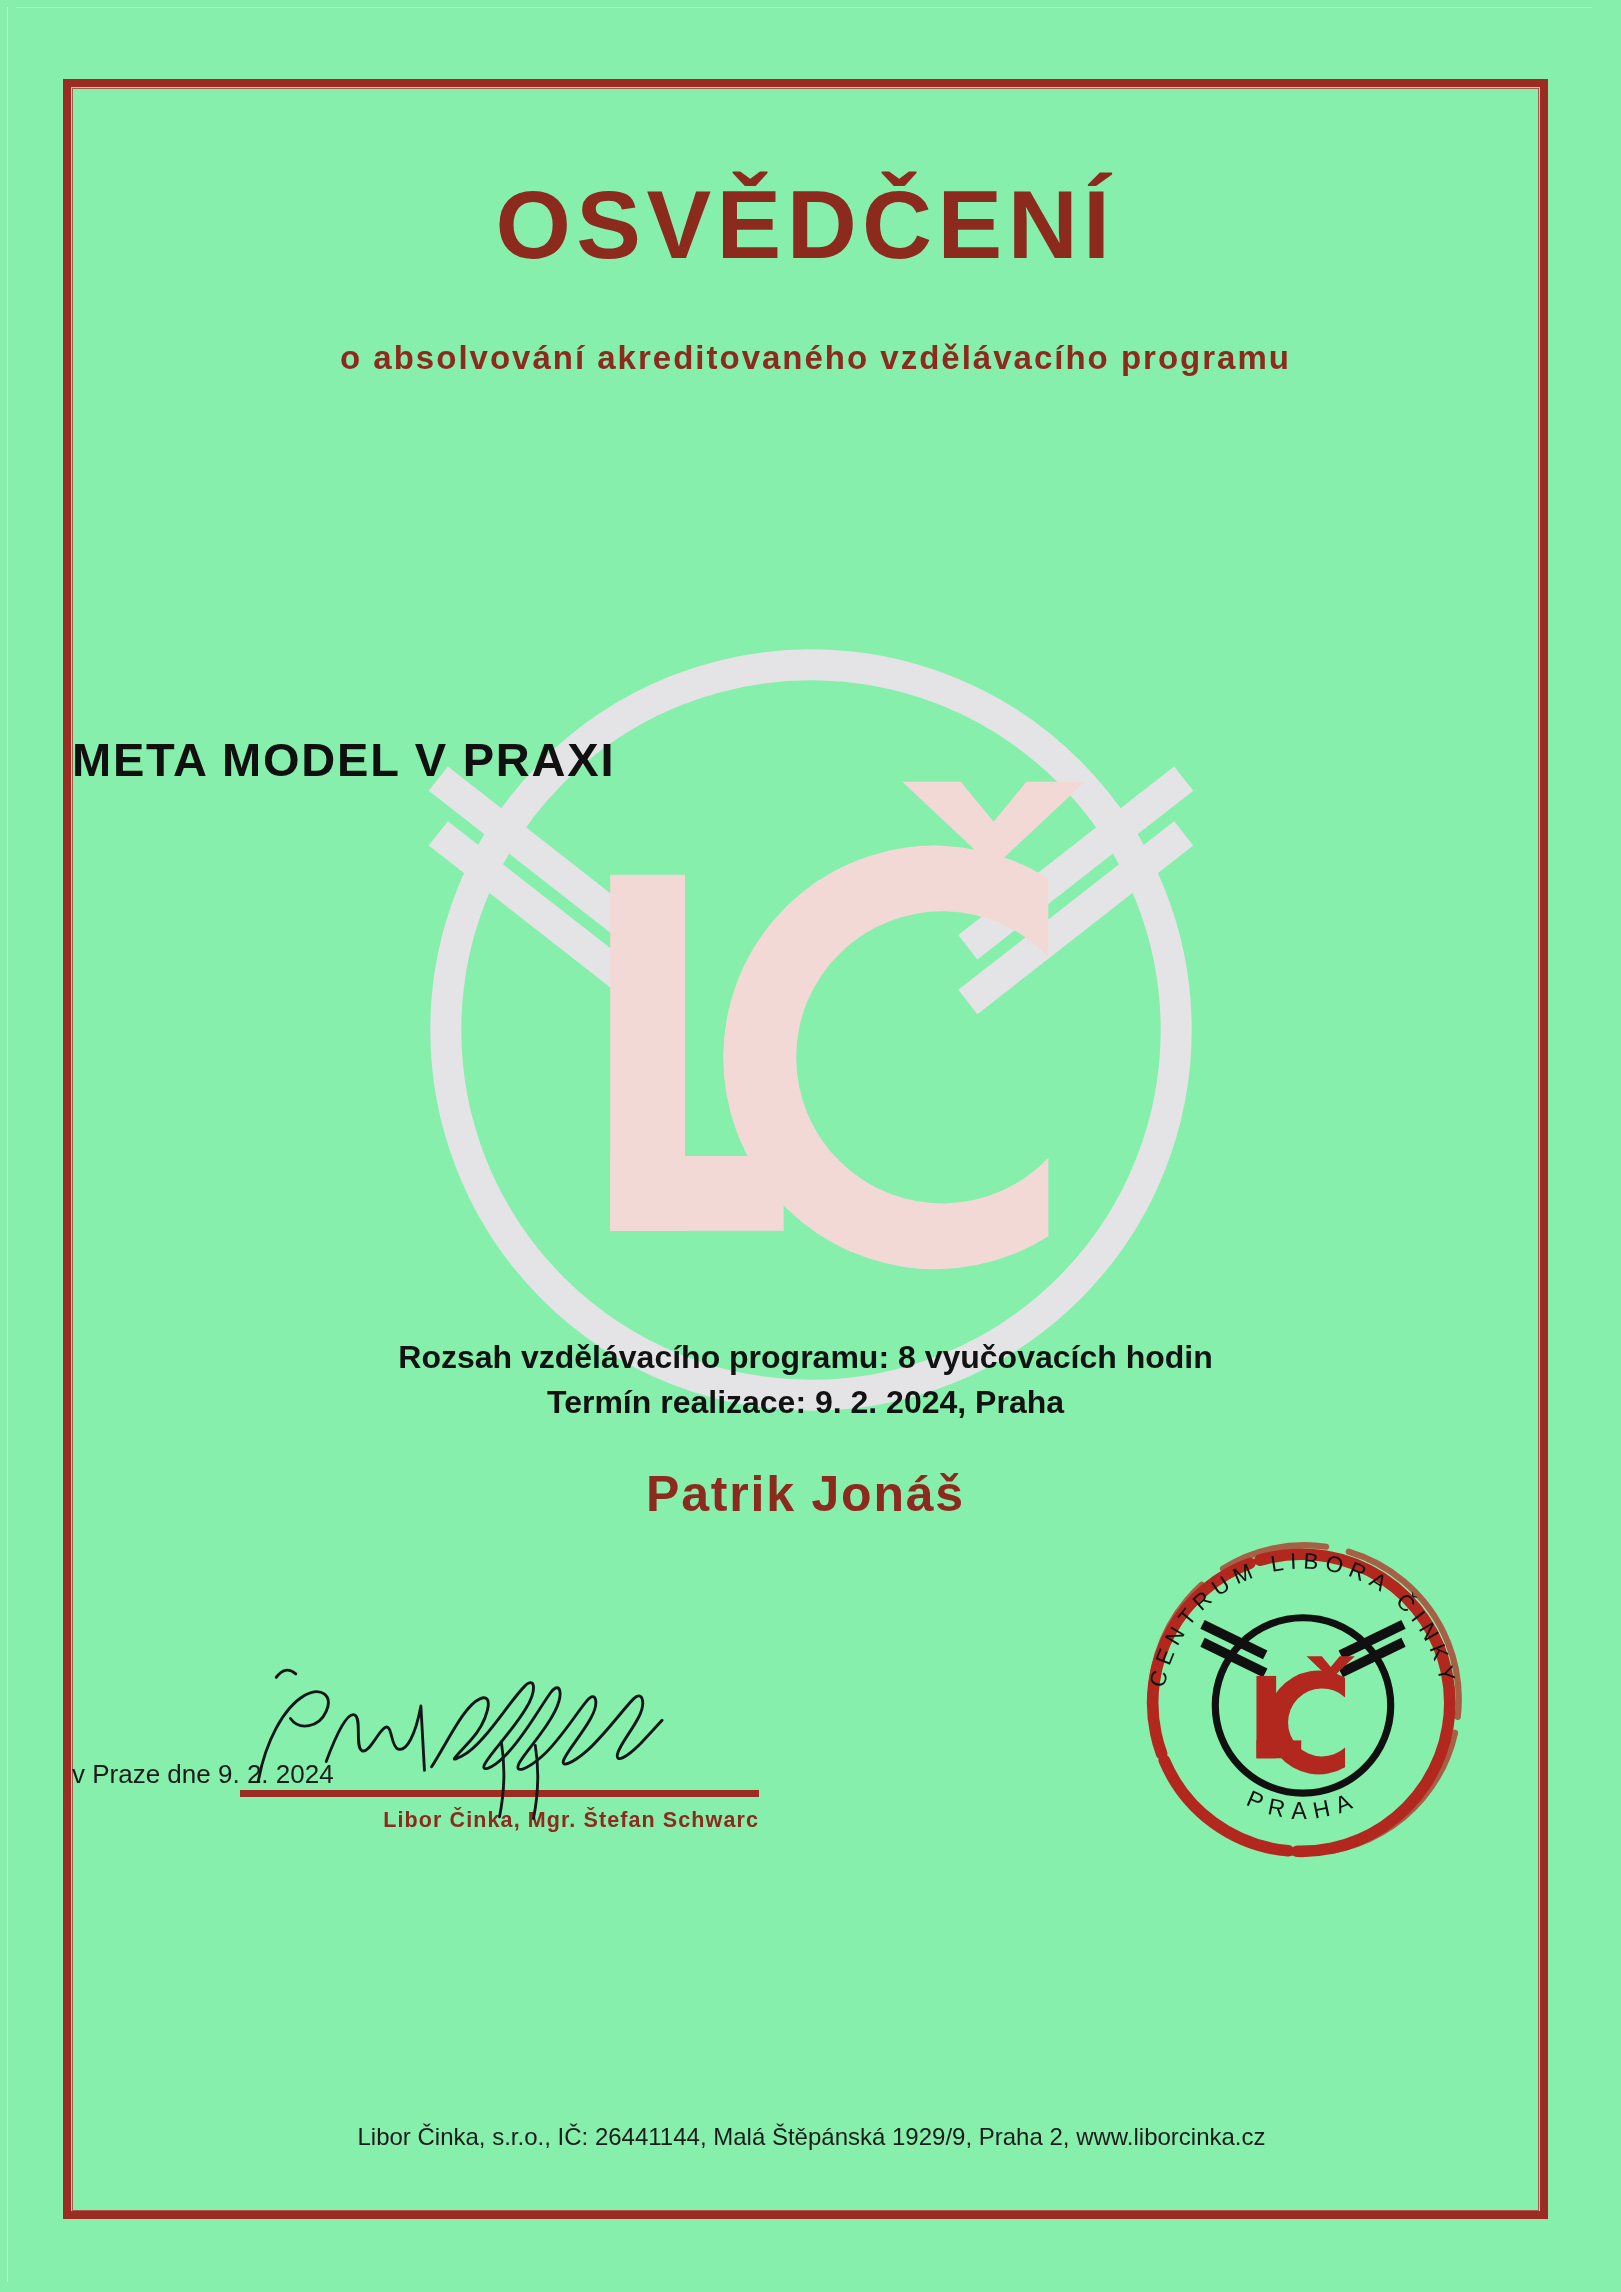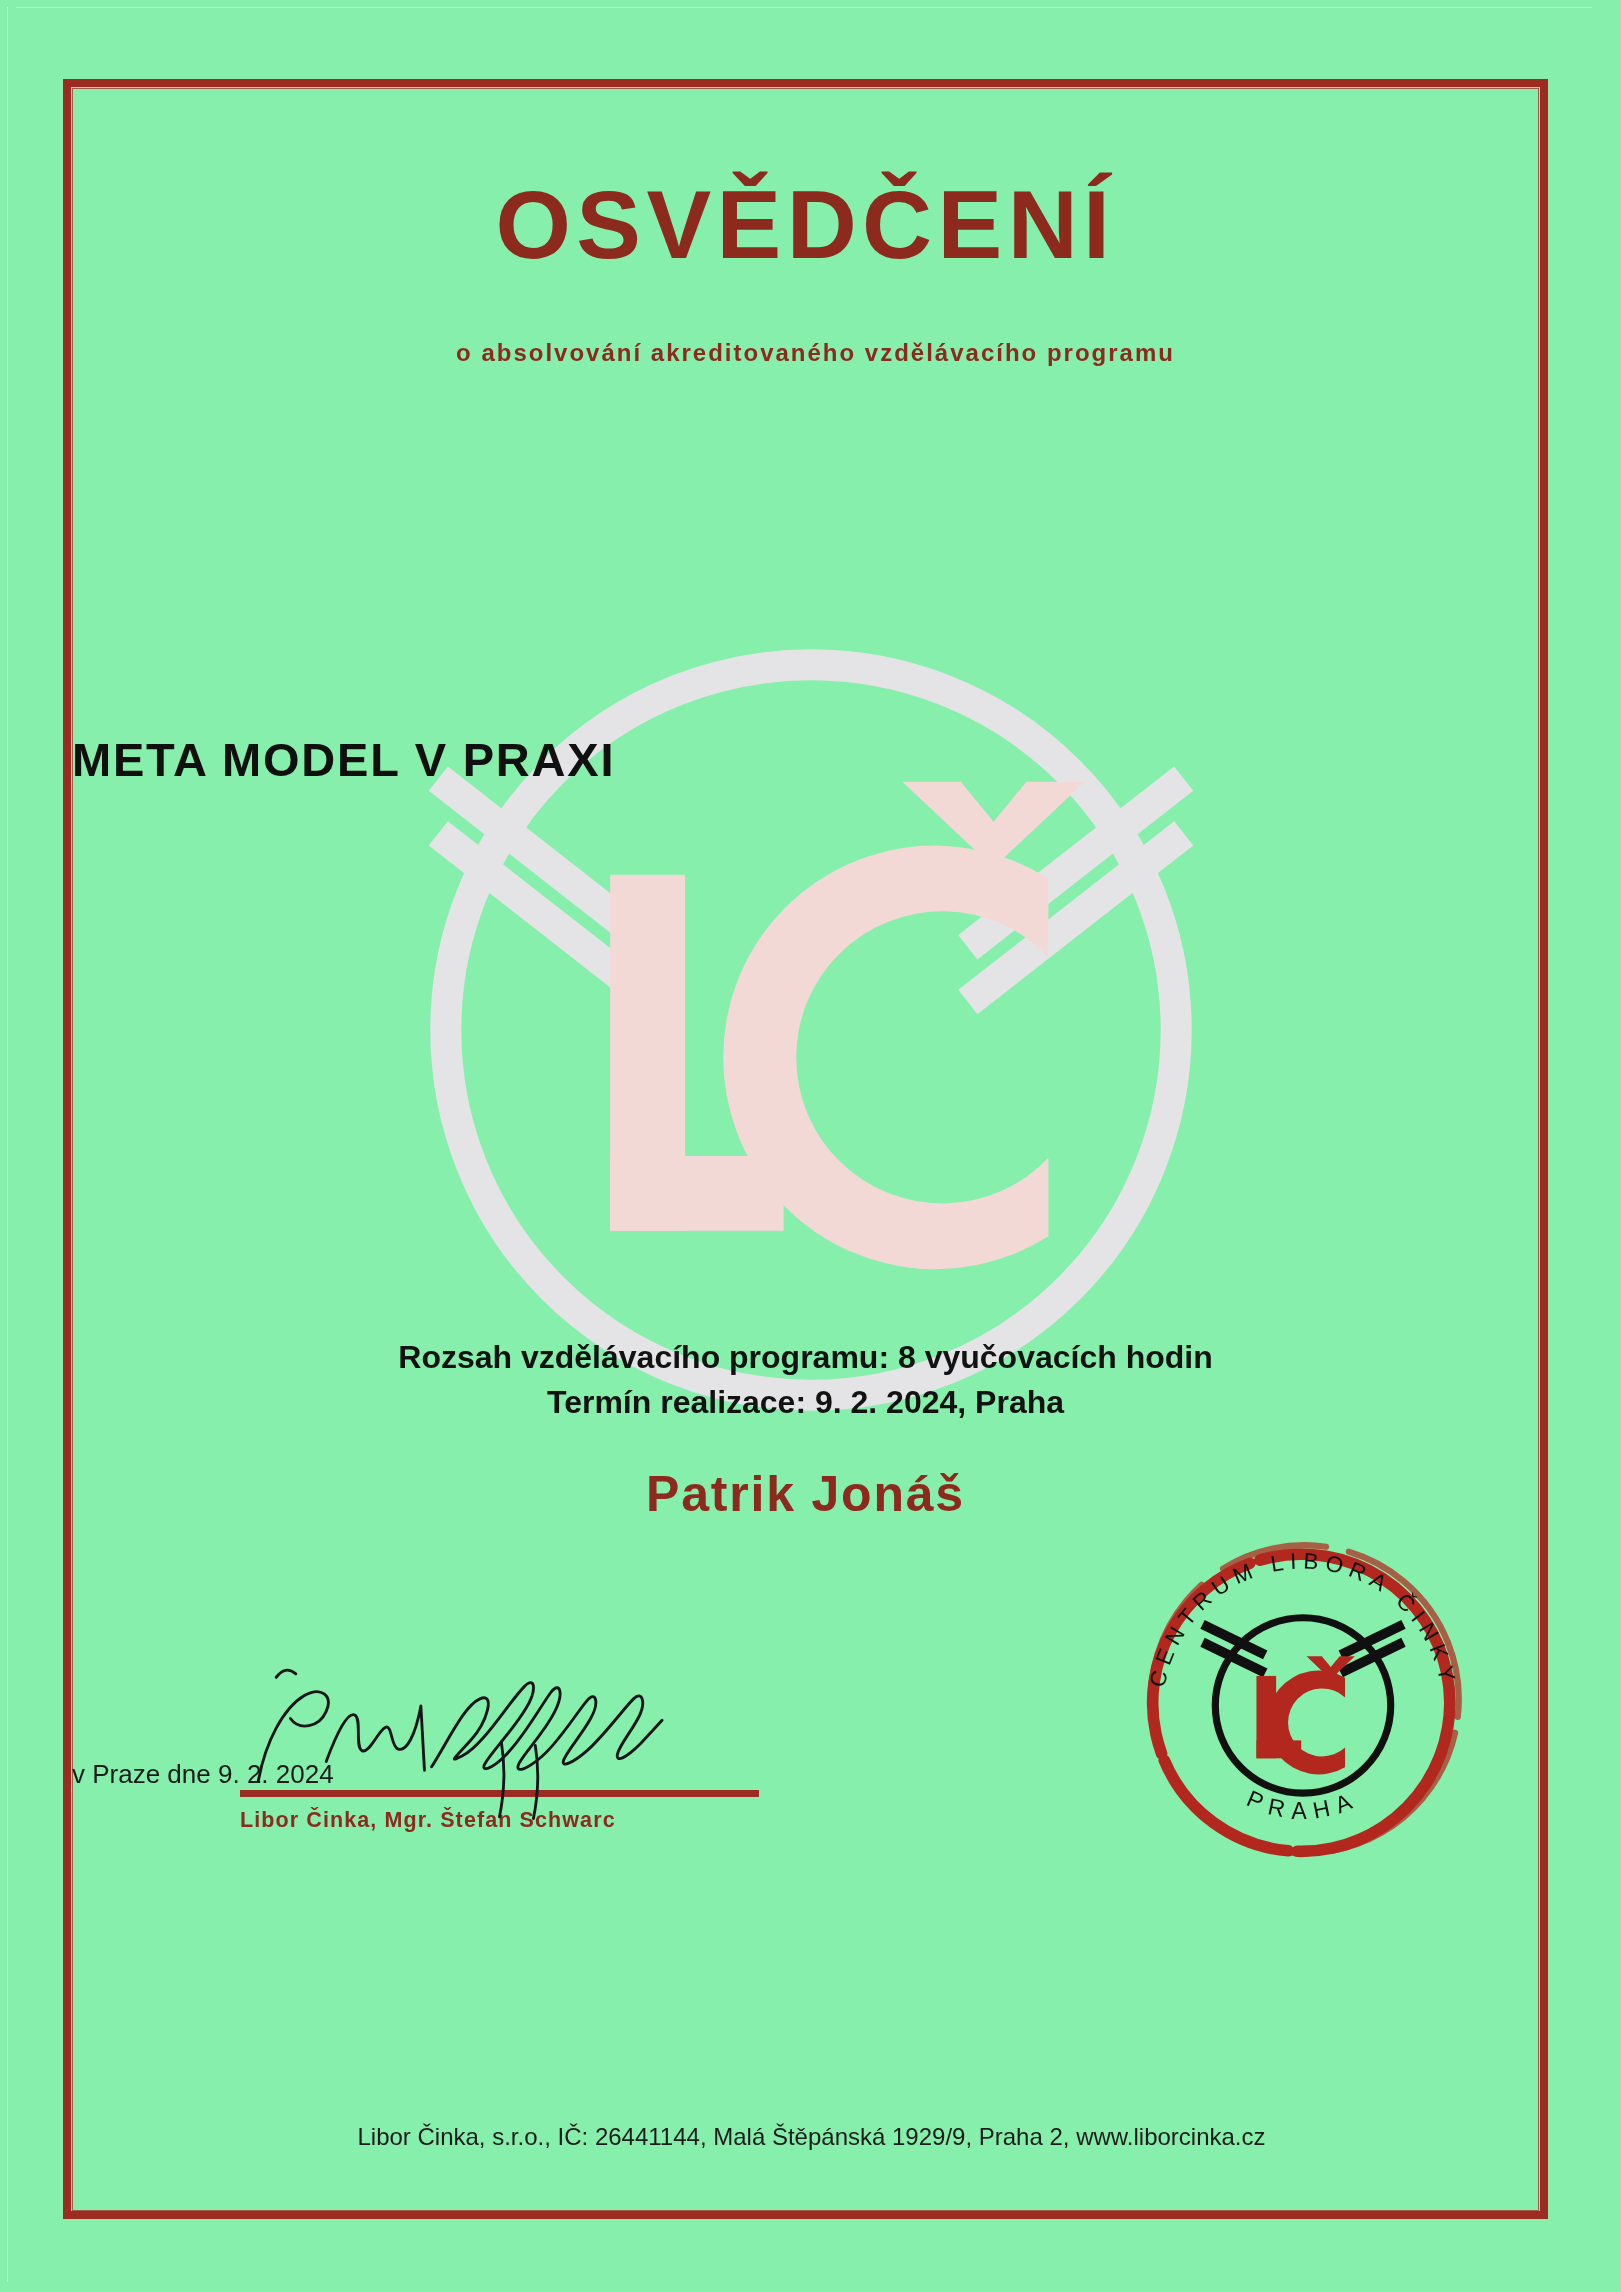--- a/index.html
+++ b/index.html
@@ -101,21 +101,21 @@
     font-weight: 700;
     letter-spacing: 0.9px;
     color: #8d2a1e;
   }
 
   .subtitle {
     position: absolute;
     top: 251px;
     left: 0; right: 0;
     text-align: center;
-    font-size: 24px;
+    font-size: 33px;
     font-weight: 700;
     letter-spacing: 2px;
     color: #8d2a1e;
     margin-left: 20px;
   }
 
   .program-title {
     position: absolute;
     top: 648px;
     left: 0; right: 0;
@@ -176,21 +176,21 @@
   .sig-left  { left: 168px;  top: 1702px; width: 519px; }
   .sig-right { left: 819px;  top: 1773px; width: 519px; }
 
   .sig-rule {
     height: 7.2px;
     background: #9c2b21;
     width: 100%;
   }
   .sig-caption {
     margin-top: 10.7px;
-    text-align: left;
+    text-align: right;
     font-size: 21.5px;
     font-weight: 700;
     letter-spacing: 1.1px;
     color: #8d2a1e;
     white-space: nowrap;
   }
   .sig-ink {
     position: absolute;
     bottom: 100%;
     left: 0;

